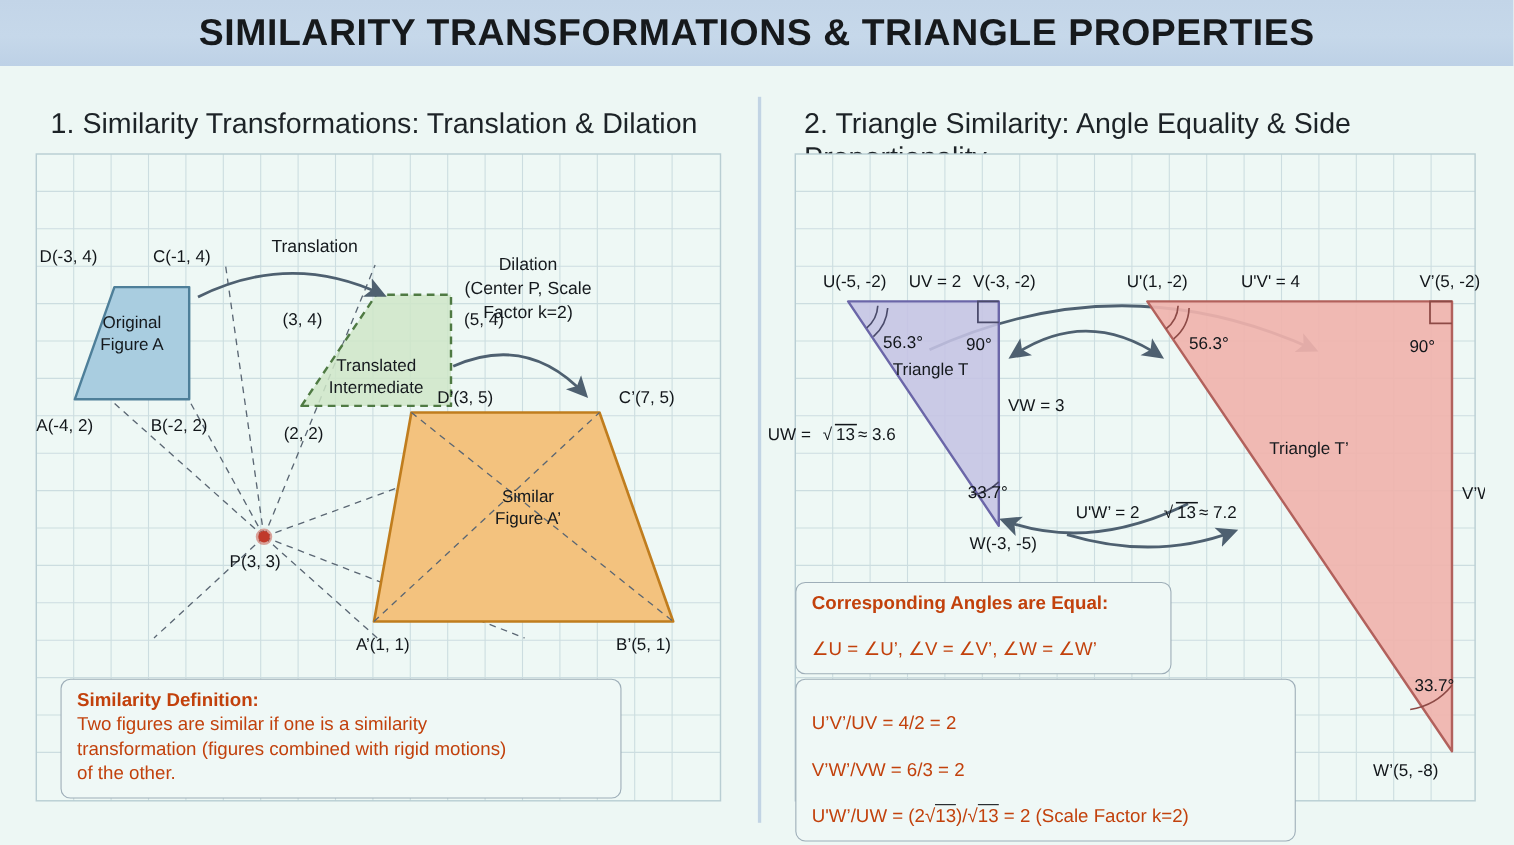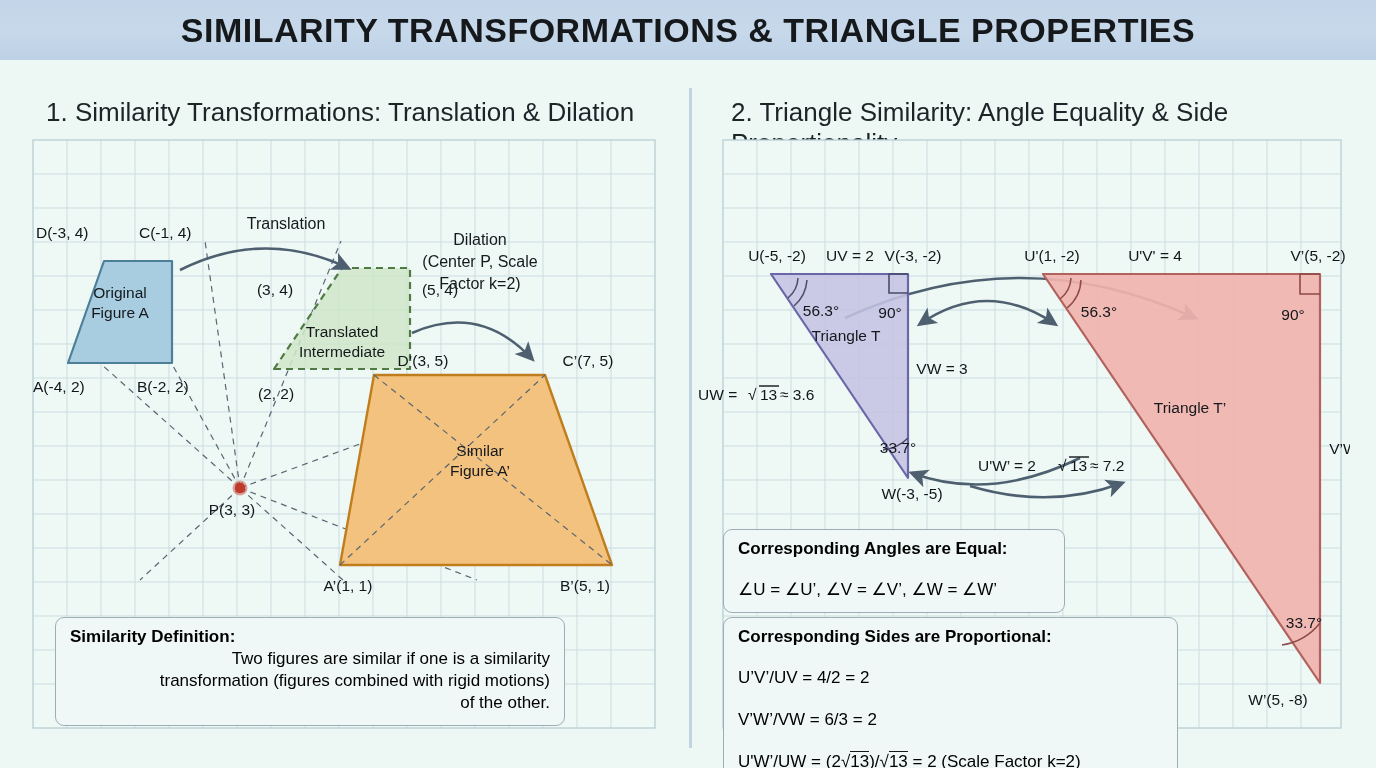--- a/index.html
+++ b/index.html
@@ -51,25 +51,25 @@
   .arrow-path { fill: none; stroke: #4e6070; stroke-width: 2.6; }
   .ray { stroke: #5a6673; stroke-width: 1.2; stroke-dasharray: 6 5; fill: none; }
   
   .infobox {
     position: absolute;
     background: #eff8f6;
     border: 1.6px solid #9eaeb8;
     border-radius: 9px;
     padding: 9px 14px 11px 14px;
     font-family: "Liberation Sans", sans-serif;
-    color: #000000;
+    color: #c2410c;
   }
   .infobox .bx-title { font-weight: bold; font-size: 17px; margin-bottom: 1px; }
   .infobox .bx-line { font-size: 17px; line-height: 1.30; white-space: nowrap; margin-top: 20px; }
-  .infobox .bx-wrap { font-size: 17px; line-height: 1.30; text-align: right; }
+  .infobox .bx-wrap { font-size: 17px; line-height: 1.30; }
   #box-def   { left: 55px;  top: 617px; width: 510px; }
   #box-ang   { left: 723px; top: 529px; width: 342px; }
   #box-sides { left: 723px; top: 617px; width: 455px; }
 </style>
 </head>
 <body>
 
 <div id="page">
 
   <div id="header">
@@ -316,21 +316,20 @@
     <div class="bx-wrap">transformation (figures combined with rigid motions)</div>
     <div class="bx-wrap">of the other.</div>
   </div>
 
   <div class="infobox" id="box-ang">
     <div class="bx-title">Corresponding Angles are Equal:</div>
     <div class="bx-line">∠U = ∠U’, ∠V = ∠V’, ∠W = ∠W’</div>
   </div>
 
   <div class="infobox" id="box-sides">
-    <div class="bx-title">Corresponding Sides are Proportional:</div>
     <div class="bx-line">U’V’/UV = 4/2 = 2</div>
     <div class="bx-line">V’W’/VW = 6/3 = 2</div>
     <div class="bx-line">
       <span>U'W’/UW = (2</span><span>√</span><span class="bar" style="border-top:1.4px solid #14181c;">13</span><span>)/</span><span>√</span><span class="bar" style="border-top:1.4px solid #14181c;">13</span><span> = 2 (Scale Factor k=2)</span>
     </div>
   </div>
 
 </div>
 
 </body></html>

